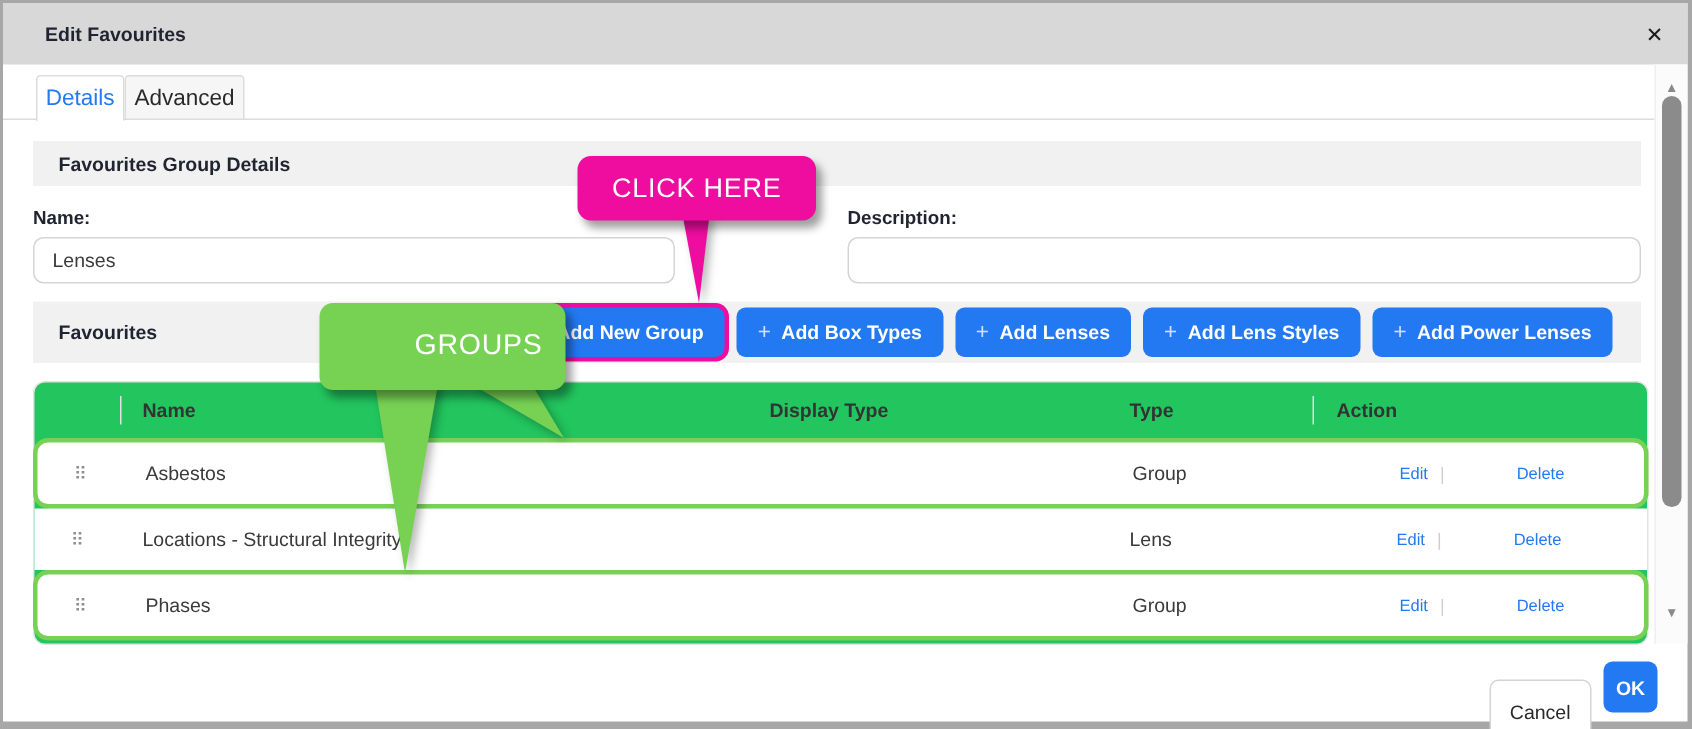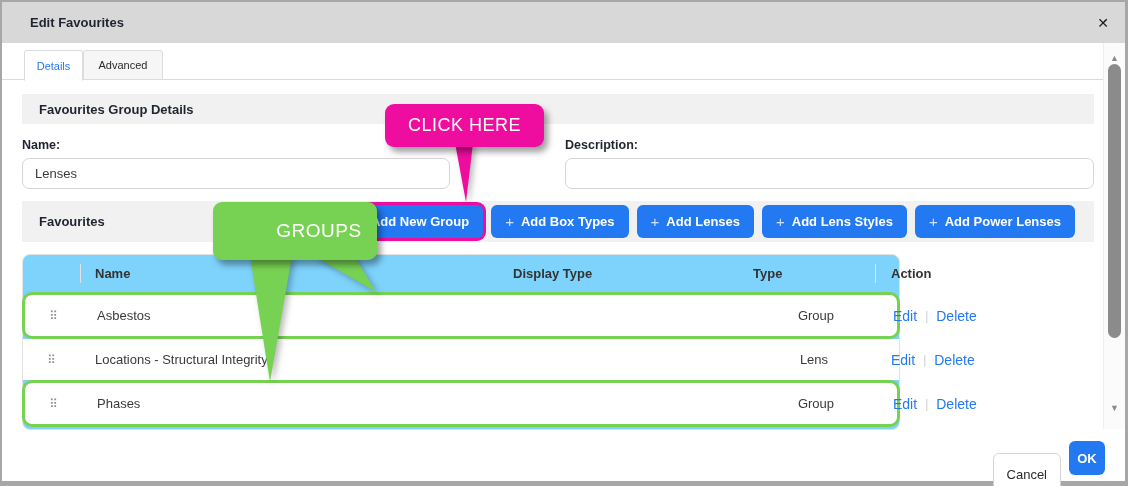--- a/index.html
+++ b/index.html
@@ -16,53 +16,53 @@
   .dialog{position:relative;width:1128px;height:486px;background:#fff;
           border:2px solid #a7a7a7;border-right-width:3px;border-bottom-width:5px;}
   
   .titlebar{position:absolute;left:0;top:0;right:0;height:41px;background:var(--titlebar-bg);}
   .titlebar .title{position:absolute;left:16px;top:13px;font-size:13px;font-weight:bold;color:var(--text-dark);padding-left:12px;}
   .close-btn{position:absolute;right:12px;top:11px;width:20px;height:20px;font-size:14px;color:#1a1a1a;
              display:flex;align-items:center;justify-content:center;cursor:pointer;}
   
   .tabrow{position:absolute;left:0;top:48px;width:1101px;height:30px;border-bottom:1px solid var(--border-grey);}
   .tab{position:absolute;top:0;height:30px;display:flex;align-items:center;justify-content:center;
-       font-size:11px;border:1px solid var(--border-grey);border-top-left-radius:3px;border-top-right-radius:3px;cursor:pointer;}
+       font-size:15px;border:1px solid var(--border-grey);border-top-left-radius:3px;border-top-right-radius:3px;cursor:pointer;}
   .tab.active{left:22px;width:59px;background:#fff;color:var(--accent-blue);border-bottom-color:#fff;height:31px;z-index:2;}
   .tab.inactive{left:81px;width:80px;background:#f6f6f6;color:#2a2a2a;}
   
   .section-bar{position:absolute;left:20px;width:1072px;background:var(--section-bg);
                display:flex;align-items:center;font-size:13px;font-weight:bold;color:var(--text-dark);padding-left:17px;}
   #bar-details{top:92px;height:30px;}
   #bar-favourites{top:199px;height:41px;}
   
   .field-label{position:absolute;top:136px;font-size:12.5px;font-weight:bold;color:var(--text-dark);}
   .field-input{position:absolute;top:156px;height:31px;border:1px solid #d5d5d5;border-radius:7px;
                font-size:13px;color:#3a3a3a;padding:0 12px;outline:none;background:#fff;}
   #name-label{left:20px;} #name-input{left:20px;width:428px;}
   #desc-label{left:563px;} #desc-input{left:563px;width:529px;}
   
   .btn-row{position:absolute;top:203px;right:50px;left:435px;height:33px;display:flex;gap:8px;justify-content:flex-end;}
   .add-btn{height:33px;background:var(--accent-blue);color:#fff;border:none;border-radius:6px;
            font-size:13px;font-weight:bold;padding:0 14px;display:flex;align-items:center;gap:7px;cursor:pointer;white-space:nowrap;}
   .add-btn .plus{font-weight:normal;font-size:15px;color:rgba(255,255,255,.78);}
   .add-btn.ringed{box-shadow:0 0 0 3px var(--highlight-pink);}
   
-  .table-wrap{position:absolute;left:20px;top:252px;width:878px;height:176px;border:1px solid #e3e3e3;border-radius:8px;background:#7dd3fc;}
+  .table-wrap{position:absolute;left:20px;top:252px;width:1077px;height:176px;border:1px solid #e3e3e3;border-radius:8px;background:#22c55e;}
   .trow{display:grid;grid-template-columns:57px 413px 240px 142px 1fr;align-items:center;}
   .thead{height:37px;font-size:13px;font-weight:bold;color:#333;}
   .thead .hcell{position:relative;height:100%;display:flex;align-items:center;}
   .hsep::before{content:"";position:absolute;left:0;top:9px;height:19px;width:1px;background:#e2e2e2;}
   .h-name{padding-left:15px;} .h-display{padding-left:20px;} .h-type{padding-left:20px;} .h-action{padding-left:16px;}
   .drow{height:41px;font-size:13px;color:#3a3a3a;background:#fff;}
   .drow.hl{height:47px;border:3px solid var(--highlight-green);border-radius:10px;margin:0 -1px;}
-  .cell-name{padding-left:15px;} .cell-display{padding-left:20px;} .cell-type{padding-left:20px;text-align:center;}
+  .cell-name{padding-left:15px;} .cell-display{padding-left:20px;} .cell-type{padding-left:20px;}
   .cell-action{padding-left:16px;display:flex;align-items:center;gap:8px;}
   .drag-handle{justify-self:center;color:#8f8f8f;font-size:12px;font-family:"DejaVu Sans",sans-serif;cursor:grab;}
-  .link{color:var(--accent-blue);font-size:14px;text-decoration:none;cursor:pointer;}
+  .link{color:var(--accent-blue);font-size:11px;text-decoration:none;cursor:pointer;margin-left:40px;}
   .link-sep{color:#cfcfcf;font-size:12px;}
   
   .footer-btns{position:absolute;top:439px;right:20px;display:flex;gap:8px;}
   .btn-cancel{height:42px;padding:0 13px;background:#fff;border:1px solid #d4d4d4;border-radius:6px;
               font-size:13px;color:#2a2a2a;cursor:pointer;margin-top:12px;}
   .btn-ok{height:34px;width:36px;background:var(--accent-blue);border:none;border-radius:6px;
           font-size:13px;font-weight:bold;color:#fff;cursor:pointer;}
   
   .scrollbar{position:absolute;top:41px;right:0;width:22px;height:386px;background:#fbfbfb;border-left:1px solid #efefef;}
   .sb-arrow{position:absolute;left:0;width:100%;text-align:center;font-size:9px;color:#8a8a8a;cursor:pointer;}

